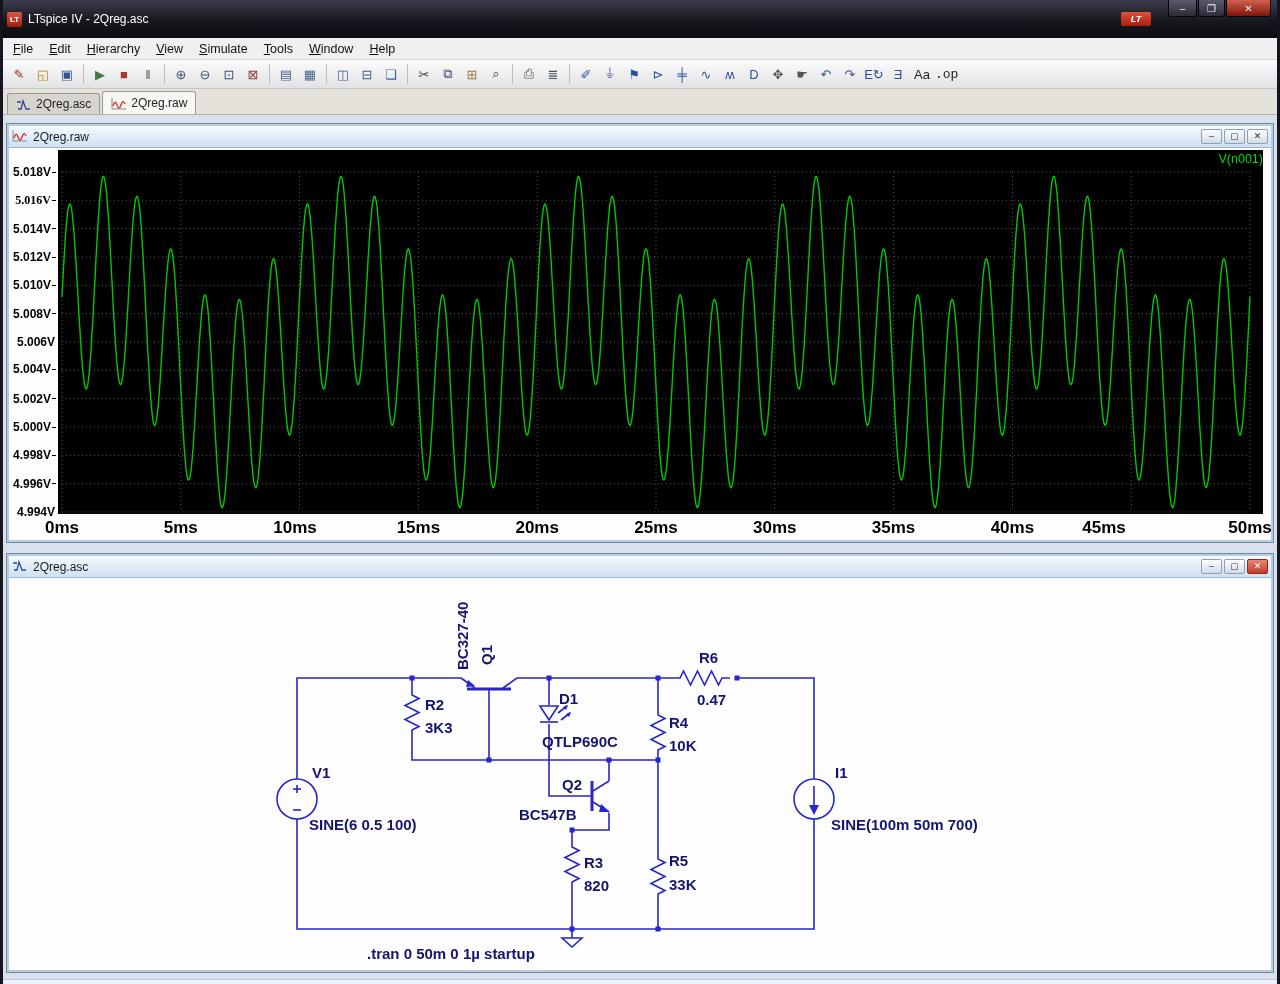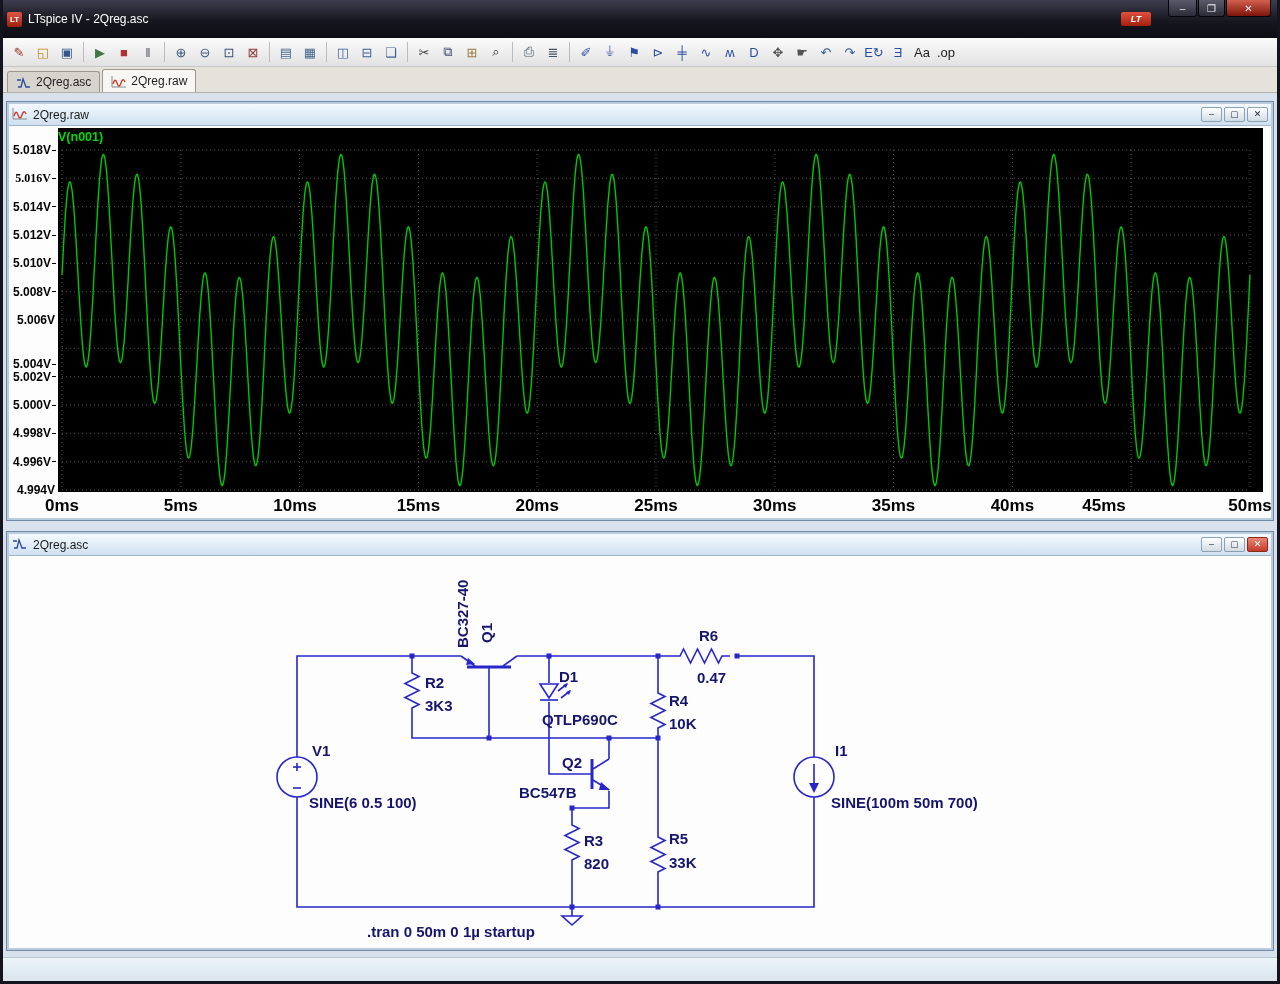--- a/index.html
+++ b/index.html
@@ -51,22 +51,22 @@
             background:linear-gradient(#f5fafe,#cfe0f1); border-bottom:1px solid #9fb6ca;
             font-size:12px; color:#1a1a1a; }
   .cbtns { margin-left:auto; display:flex; gap:2px; }
   .cbtn { width:21px; height:15px; font-size:9px; line-height:13px; text-align:center;
           border:1px solid #8ba1b5; border-radius:2px; background:linear-gradient(#ffffff,#d2dbe4); color:#234; }
   .cbtn.red { background:linear-gradient(#e98575,#c33c28); border-color:#8a2a1c; color:#fff; }
 
   
   #wave-client { position:relative; width:1262px; height:392px; background:#fdfdfd; }
   #plotblack { position:absolute; left:49px; top:2px; width:1205px; height:364px; background:#000; }
-  #plot-title { position:absolute; left:0; right:0; top:2px; text-align:left;
-                font-size:12.5px; font-weight:bold; }
+  #plot-title { position:absolute; left:0; right:0; top:2px; text-align:right;
+                font-size:12.5px; font-weight:normal; }
   #ylabels .yl { position:absolute; left:0; width:47px; height:16px; display:flex;
                  justify-content:flex-end; align-items:center; font-size:12px; font-weight:bold; color:#000; }
   .yl::after { content:''; width:4px; height:1px; background:#000; margin-left:1px; }
   #xlabels .xl { position:absolute; width:60px; top:370px; text-align:center;
                  font-size:17px; font-weight:bold; color:#000; }
 
   
   #sch-client { position:relative; width:1262px; height:392px; background:#fdfdfd; overflow:hidden; }
   #schsvg text { font-family:"Liberation Sans", sans-serif; font-size:15px; font-weight:600; fill:#15156e; }
 
@@ -83,20 +83,30 @@
     <span>LTspice IV - 2Qreg.asc</span>
     <span class="tspacer"></span>
     <span class="ltlogo">LT</span>
     <span class="wbtns">
       <span class="wbtn min">–</span>
       <span class="wbtn max">❐</span>
       <span class="wbtn close">✕</span>
     </span>
   </div>
 
+  <div class="menubar" id="menubar">
+      <span class="menu-item"><u>F</u>ile</span>
+      <span class="menu-item"><u>E</u>dit</span>
+      <span class="menu-item"><u>H</u>ierarchy</span>
+      <span class="menu-item"><u>V</u>iew</span>
+      <span class="menu-item"><u>S</u>imulate</span>
+      <span class="menu-item"><u>T</u>ools</span>
+      <span class="menu-item"><u>W</u>indow</span>
+      <span class="menu-item"><u>H</u>elp</span>
+    </div>
 
   <div class="toolbar" id="toolbar">
       <span class="tbi" style="color: rgb(153, 51, 34);">✎</span>
       <span class="tbi" style="color: rgb(187, 136, 34);">◱</span>
       <span class="tbi" style="color: rgb(51, 85, 140);">▣</span>
       <span class="sep"></span>
       <span class="tbi" style="color: rgb(68, 119, 68);">▶</span>
       <span class="tbi" style="color: rgb(170, 51, 51);">■</span>
       <span class="tbi" style="color: rgb(85, 85, 102);">‖</span>
       <span class="sep"></span>
@@ -128,21 +138,21 @@
       <span class="tbi" style="color: rgb(43, 79, 160);">∿</span>
       <span class="tbi" style="color: rgb(43, 79, 160);">ʍ</span>
       <span class="tbi" style="color: rgb(43, 79, 160);">D</span>
       <span class="tbi" style="color: rgb(85, 85, 85);">✥</span>
       <span class="tbi" style="color: rgb(85, 85, 85);">☛</span>
       <span class="tbi" style="color: rgb(58, 95, 150);">↶</span>
       <span class="tbi" style="color: rgb(58, 95, 150);">↷</span>
       <span class="tbi" style="color: rgb(43, 79, 160);">E↻</span>
       <span class="tbi" style="color: rgb(43, 79, 160);">Ǝ</span>
       <span class="tbi" style="color: rgb(34, 34, 34);">Aa</span>
-      <span class="tbi" style="color: rgb(34, 34, 34);">.op</span>
+      <span class="tbi" style="color: rgb(34, 34, 34); font-family: Liberation Mono, monospace;">.op</span>
     </div>
 
   <div class="tabbar">
     <div class="tab">
       <span>
         <svg width="16" height="13">
             <path d="M2,11 h3 l2,-8 l3,8 h4 M1,4 h4" stroke="#2a4a9a" fill="none" stroke-width="1.3"></path>
           </svg>
       </span>
       <span>2Qreg.asc</span>
@@ -177,21 +187,21 @@
       </div>
       <div id="wave-client">
         <div id="ylabels">
             <div class="yl" style="top: 16px;">5.018V</div>
             <div class="yl" style="top: 44.3333px; font-family: Liberation Serif, serif;">5.016V</div>
             <div class="yl" style="top: 72.6667px;">5.014V</div>
             <div class="yl" style="top: 101px;">5.012V</div>
             <div class="yl" style="top: 129.333px;">5.010V</div>
             <div class="yl" style="top: 157.667px;">5.008V</div>
             <div class="yl" style="top: 186px; padding-left: 24px;">5.006V</div>
-            <div class="yl" style="top: 230px;">5.004V</div>
+            <div class="yl" style="top: 213px;">5.004V</div>
             <div class="yl" style="top: 242.667px; text-align: center;">5.002V</div>
             <div class="yl" style="top: 271px;">5.000V</div>
             <div class="yl" style="top: 299.333px;">4.998V</div>
             <div class="yl" style="top: 327.667px;">4.996V</div>
             <div class="yl" style="top: 356px; padding-left: 12px;">4.994V</div>
           </div>
         <div id="plotblack">
           <div id="plot-title" style="color: rgb(0, 220, 0);">V(n001)</div>
           <svg id="plot-svg" width="1205" height="364">
             <g id="grid" stroke="#565656" stroke-dasharray="1,3">

